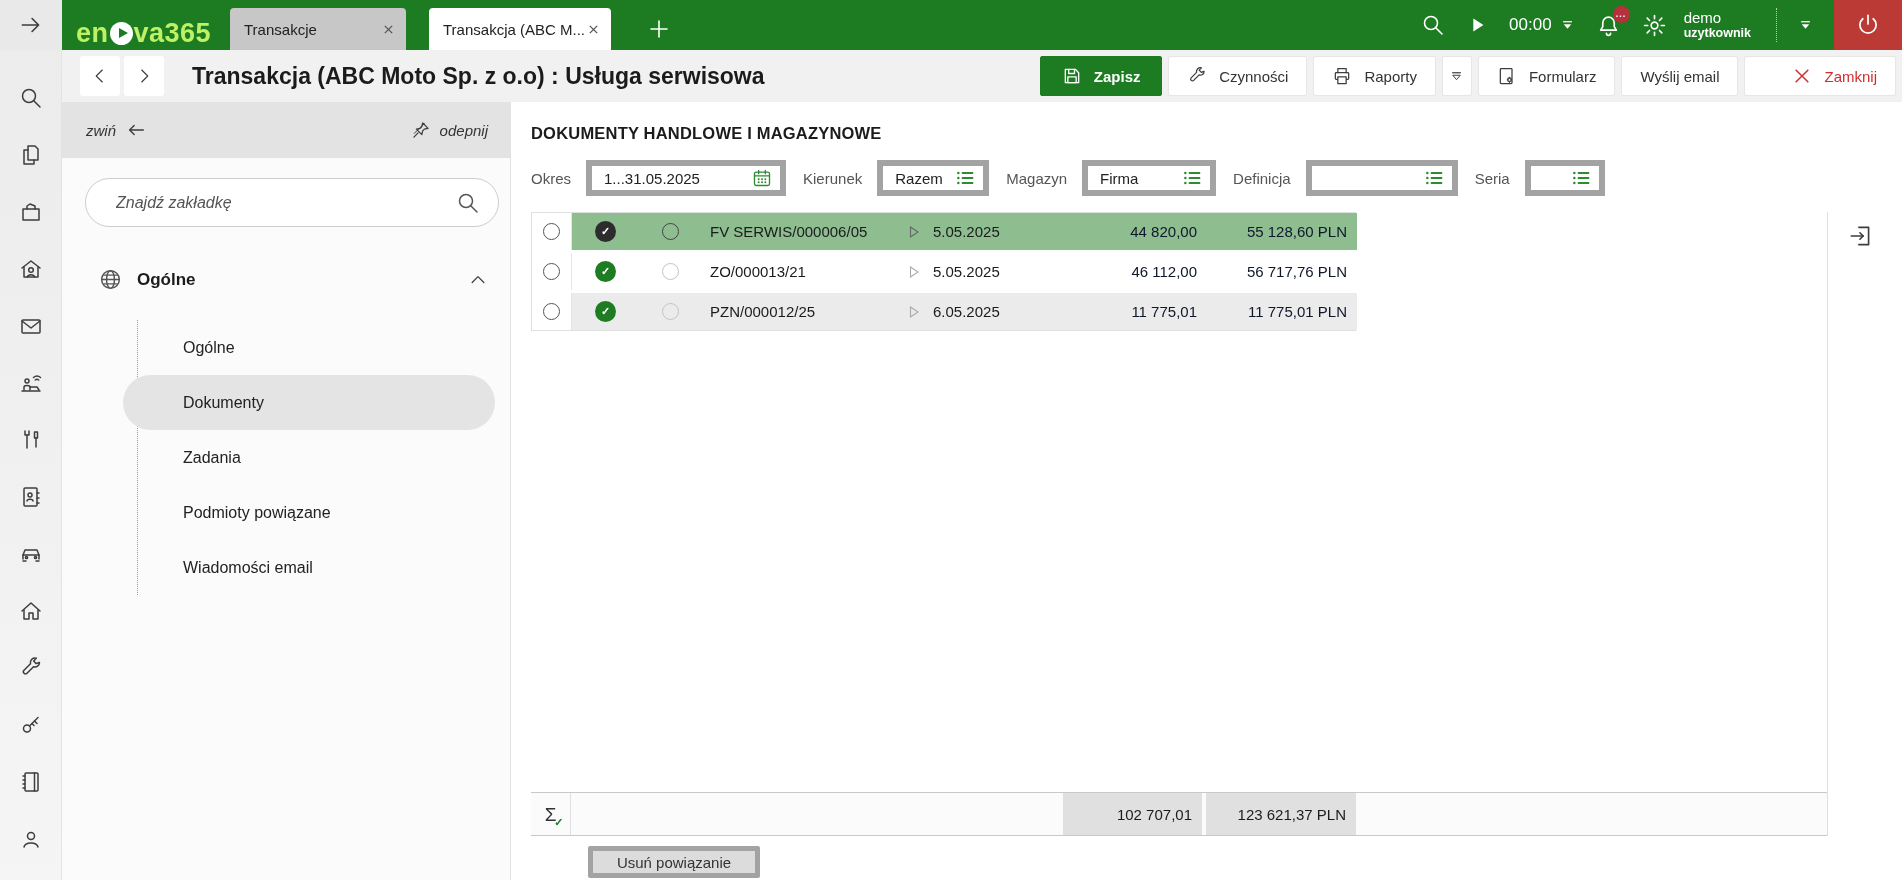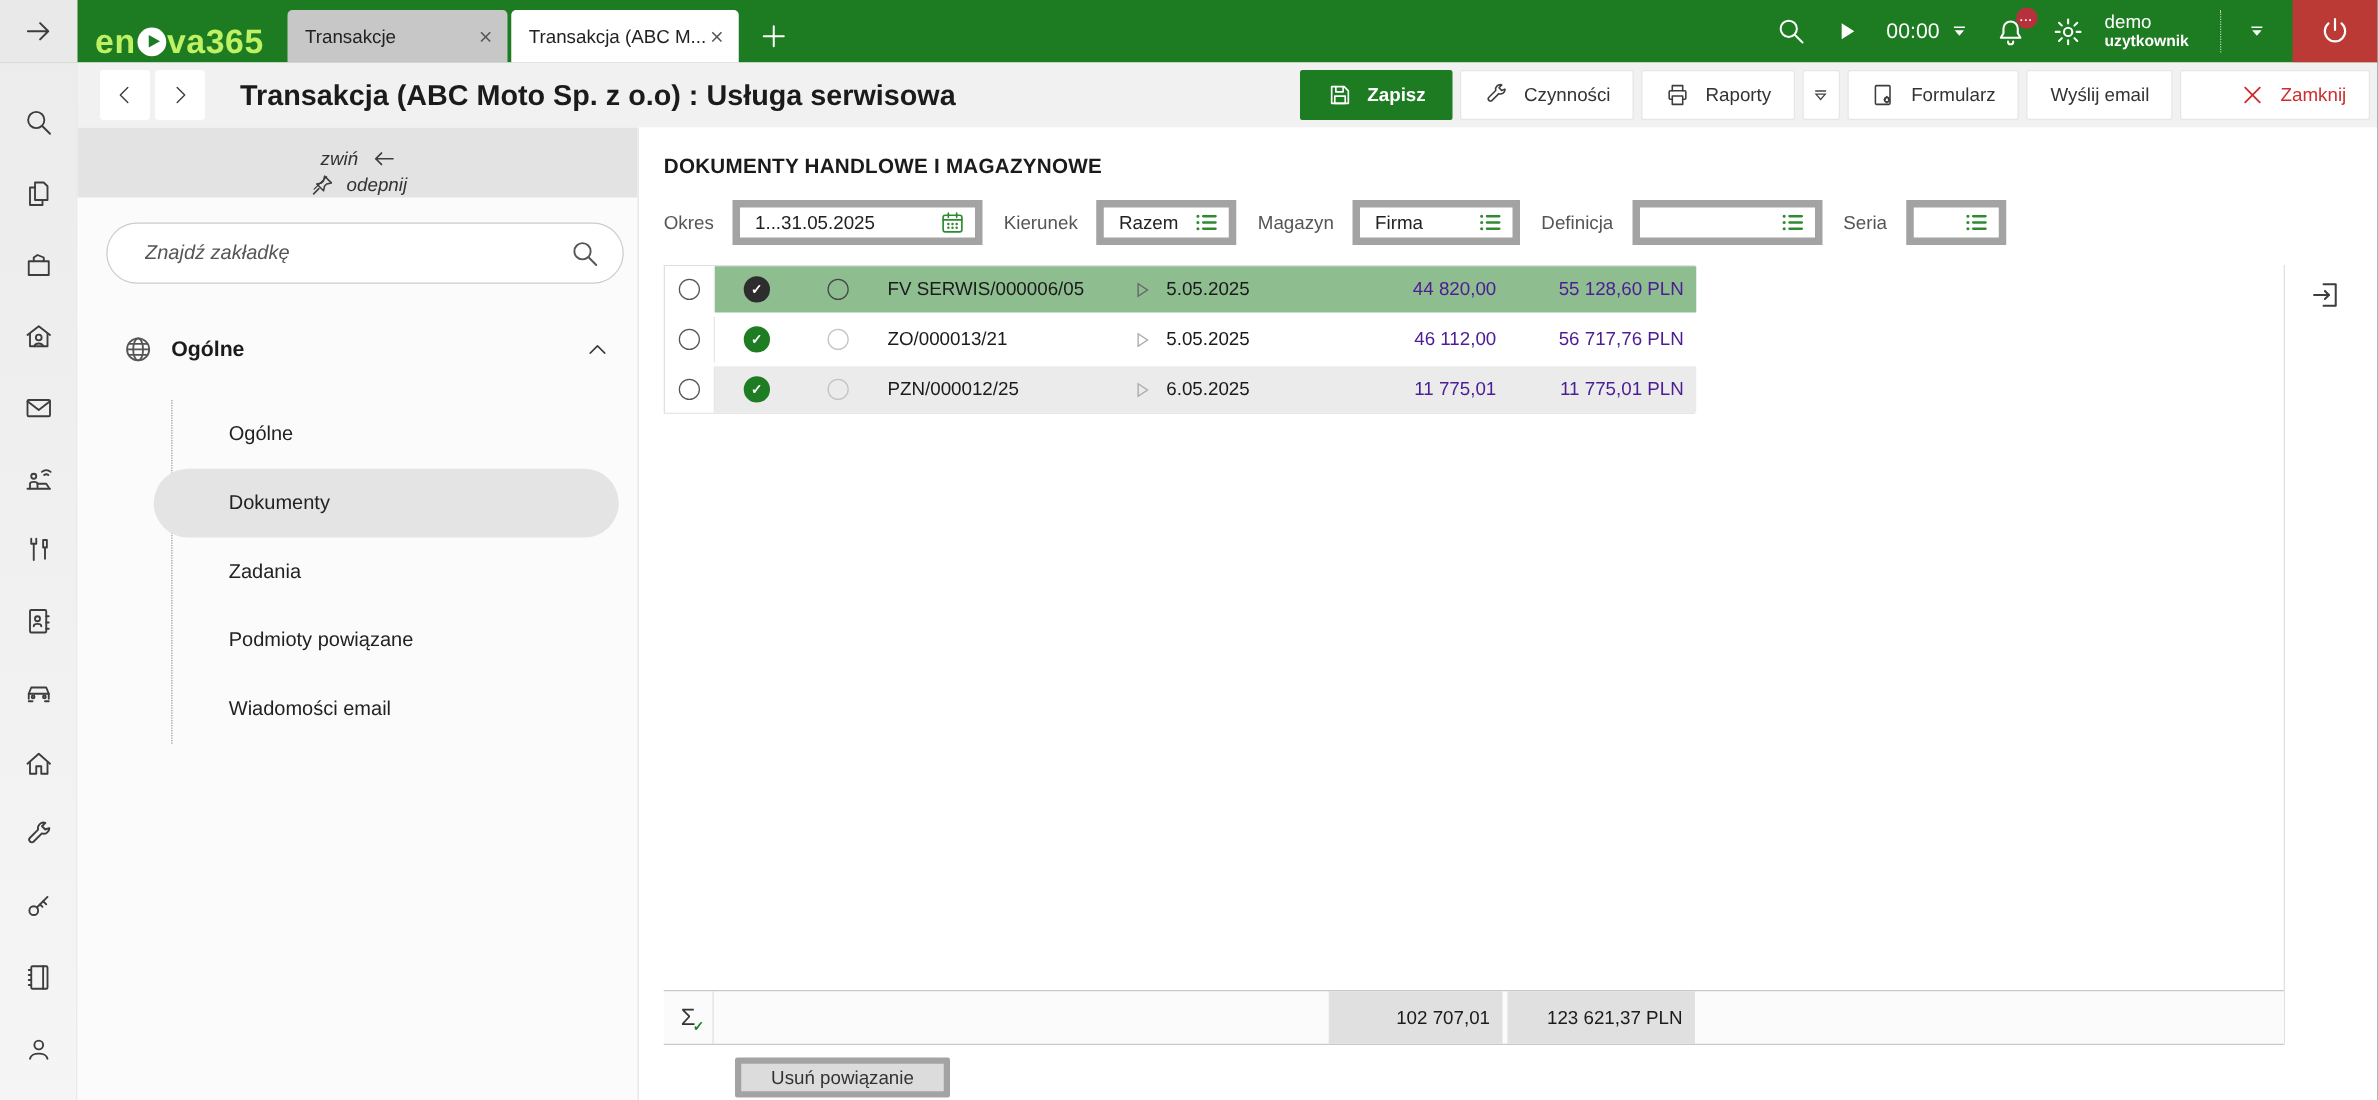--- a/index.html
+++ b/index.html
@@ -11,21 +11,21 @@
   .icg{stroke:#2e8b30;fill:none;stroke-width:1.6;stroke-linecap:round;stroke-linejoin:round;}
 
   
   .topbar{position:absolute;left:0;top:0;width:1902px;height:50px;background:#1d7c21;}
   .side-top{position:absolute;left:0;top:0;width:62px;height:50px;background:#e9e9e9;display:flex;align-items:center;justify-content:center;cursor:pointer;}
   .logo{position:absolute;left:76px;top:20px;color:#bef264;}
   .logo-row{display:flex;align-items:center;font-size:27px;font-weight:bold;letter-spacing:.5px;line-height:1;}
   .logo-row .play{width:23px;height:23px;background:#fff;border-radius:50%;margin:0 1px;position:relative;}
   .logo-row .play::after{content:"";position:absolute;left:9px;top:6px;border-left:9px solid #1d7c21;border-top:5.5px solid transparent;border-bottom:5.5px solid transparent;}
   .logo-sub{font-size:9px;text-align:right;opacity:.85;margin-top:2px;letter-spacing:.4px;}
-  .tabs{position:absolute;left:230px;top:8px;height:42px;display:flex;align-items:flex-end;}
+  .tabs{position:absolute;left:230px;top:8px;height:42px;display:flex;align-items:flex-end;gap:20px;}
   .tab{height:42px;display:flex;align-items:center;justify-content:space-between;padding:0 12px 0 14px;font-size:15px;color:#222;border-radius:4px 4px 0 0;cursor:pointer;}
   .tab.inactive{background:#c7c7c7;width:176px;margin-right:3px;}
   .tab.active{background:#fff;width:182px;}
   .tab .lbl{white-space:nowrap;overflow:hidden;text-overflow:ellipsis;}
   .newtab{margin-left:16px;height:42px;display:flex;align-items:center;cursor:pointer;}
   .top-right{position:absolute;right:0;top:0;height:50px;display:flex;align-items:center;gap:21px;color:#fff;}
   .bell-wrap{position:relative;}
   .badge{position:absolute;top:-7px;right:-9px;min-width:17px;height:17px;background:#b6313c;border-radius:9px;color:#fff;font-size:9px;font-weight:bold;display:flex;align-items:center;justify-content:center;letter-spacing:1px;padding:0 2px;}
   .userblk{line-height:1.15;margin-left:-4px;}
   .userblk .u1{font-size:15px;}
@@ -45,21 +45,21 @@
   .tbtn.green{background:#1d7c21;border-color:#1d7c21;color:#fff;font-weight:bold;width:122px;}
   .tbtn.narrow{width:30px;padding:0;}
   .tbtn.red-text{color:#cf2e2e;padding-left:47px;}
 
   
   .sidebar{position:absolute;left:0;top:50px;width:62px;height:830px;background:linear-gradient(180deg,#ececec,#f5f5f5);display:flex;flex-direction:column;align-items:center;padding-top:36px;gap:33px;border-right:1px solid #e3e3e3;}
   .sb-ic{width:24px;height:24px;cursor:pointer;}
 
   
   .navpanel{position:absolute;left:62px;top:102px;width:448px;height:778px;background:#fbfbfb;}
-  .np-head{position:absolute;left:0;top:0;width:448px;height:56px;background:#e3e3e3;display:flex;align-items:center;justify-content:flex-end;padding:0 22px 0 24px;font-size:15px;font-style:italic;color:#333;flex-direction:column;}
+  .np-head{position:absolute;left:0;top:0;width:448px;height:56px;background:#e3e3e3;display:flex;align-items:center;justify-content:space-between;padding:0 22px 0 24px;font-size:15px;font-style:italic;color:#333;}
   .np-head .hleft,.np-head .hright{display:flex;align-items:center;gap:9px;cursor:pointer;}
   .np-search{position:absolute;left:23px;top:76px;width:414px;height:49px;background:#fff;border:1px solid #ccc;border-radius:25px;display:flex;align-items:center;padding:0 18px 0 28px;}
   .np-search input{flex:1;border:none;outline:none;font-size:16px;font-style:italic;color:#444;background:transparent;}
   .np-search input::placeholder{color:#555;font-style:italic;}
   .tree-root{position:absolute;left:36px;top:165px;width:390px;display:flex;align-items:center;gap:14px;cursor:pointer;}
   .tree-root .rl{font-size:17px;font-weight:bold;color:#1b1b1b;flex:1;}
   .tree-kids{position:absolute;left:75px;top:218px;border-left:1px dotted #9a9a9a;padding-left:0;width:360px;}
   .kid{position:relative;height:55px;display:flex;align-items:center;padding-left:45px;font-size:16px;color:#222;cursor:pointer;}
   .kid.sel{background:#e4e4e4;border-radius:28px;margin-left:-15px;padding-left:60px;width:372px;}
 
@@ -81,21 +81,21 @@
   .rowbody{display:grid;grid-template-columns:67px 63px 195px 167px 143px 150px;align-items:center;}
   .rowbody.g{background:#8ebd90;} .rowbody.w{background:#fff;} .rowbody.a{background:#ebebeb;}
   .rows-wrap{border-bottom:1px solid #e0e0e0;padding-bottom:0;}
   .cc{display:flex;align-items:center;justify-content:center;}
   .circ{width:17px;height:17px;border-radius:50%;border:1.5px solid #555;background:transparent;}
   .circ.lt{border-color:#c3c3c3;}
   .chk{width:21px;height:21px;border-radius:50%;display:flex;align-items:center;justify-content:center;color:#fff;font-size:11px;font-weight:bold;}
   .chk.dark{background:#2d2d2d;} .chk.green{background:#1e7c23;}
   .numcell{font-size:15px;color:#1b1b1b;padding-left:8px;white-space:nowrap;overflow:hidden;}
   .datecell{display:flex;align-items:center;gap:10px;font-size:15px;color:#1b1b1b;padding-left:6px;}
-  .money{font-size:15px;color:#4c1d95;text-align:right;padding-right:10px;white-space:nowrap;}
+  .money{font-size:15px;color:#0f172a;text-align:right;padding-right:10px;white-space:nowrap;}
 
   .summary{position:absolute;left:20px;top:690px;width:1296px;height:44px;background:#fbfbfb;border-top:1px solid #c9c9c9;border-bottom:1px solid #c9c9c9;display:grid;grid-template-columns:40px 492px 139px 4px 150px 1fr;}
   .sumcell{display:flex;align-items:center;justify-content:center;border-right:1px solid #e0e0e0;}
   .sum-gray{background:#e0e0e0;display:flex;align-items:center;justify-content:flex-end;padding-right:10px;font-size:15px;color:#1b1b1b;white-space:nowrap;}
   .sigma{font-size:19px;color:#333;position:relative;line-height:1;}
   .sigma em{position:absolute;right:-7px;bottom:-4px;font-style:normal;color:#1e7c23;font-size:11px;font-weight:bold;}
   .vline{position:absolute;left:1316px;top:110px;height:624px;border-left:1px solid #e0e0e0;}
   .export-btn{position:absolute;left:1334px;top:118px;width:32px;height:32px;display:flex;align-items:center;justify-content:center;cursor:pointer;}
   .remove-btn{position:absolute;left:77px;top:744px;width:172px;height:32px;background:#dcdcdc;border:5px solid #a3a3a3;border-radius:2px;font-size:15px;color:#333;display:flex;align-items:center;justify-content:center;cursor:pointer;}
 </style>

